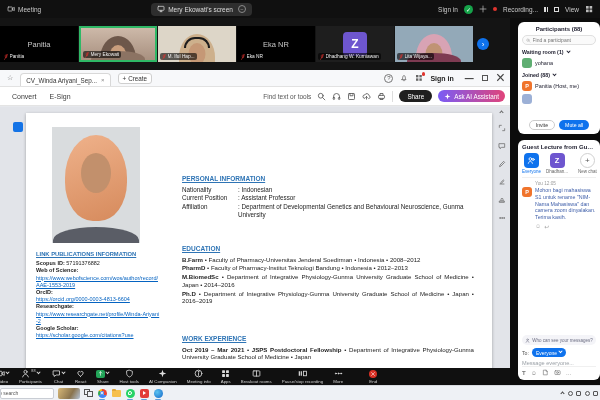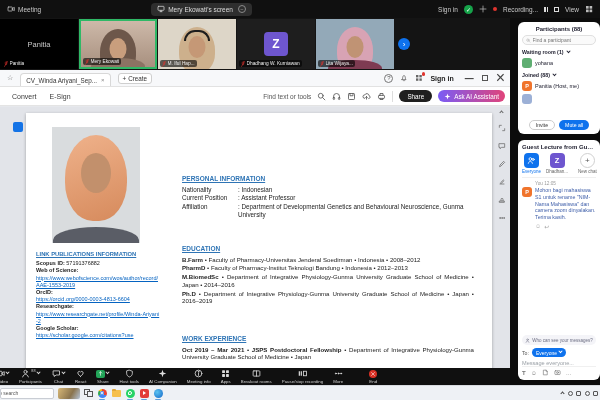--- a/index.html
+++ b/index.html
@@ -17,21 +17,21 @@
   .tb-tab{display:flex;align-items:center;gap:3px;height:13px;margin-left:110px;background:#2e2e2e;border-radius:4px;padding:0 6px;color:#ddd}
   .tb-circle{width:8px;height:8px;border:1px solid #8a8a8a;border-radius:50%;display:flex;align-items:center;justify-content:center;color:#aaa;font-size:5px;margin-left:2px}
   .tb-right{margin-left:auto;margin-right:7px;display:flex;align-items:center;gap:6px}
   .shield{width:9px;height:9px;border-radius:50%;background:#16a34a;color:#fff;font-size:6px;display:flex;align-items:center;justify-content:center}
   .recdot{width:4px;height:4px;border-radius:50%;background:#e0342f}
   .icpause{display:flex;gap:1px}.icpause i{width:1.5px;height:5px;background:#ddd}
   .icstop{width:5px;height:5px;border:1px solid #ddd}
 
   
   .strip{position:absolute;left:0;top:18px;width:600px;height:52px;background:#141414;display:flex;align-items:center;gap:1px}
-  .tile{position:relative;width:78px;height:50px;background:#000;flex:0 0 auto;overflow:hidden}
+  .tile{position:relative;width:78px;height:36px;background:#000;flex:0 0 auto;overflow:hidden}
   .tile.active{border:2px solid #2fb866}
   .tile .cname{position:absolute;inset:0;display:flex;align-items:center;justify-content:center;color:#c7c7c7;font-size:7.5px}
   .chip{position:absolute;left:2px;bottom:2px;max-width:72px;height:7px;background:rgba(0,0,0,.6);border-radius:2px;display:flex;align-items:center;gap:1.5px;padding:0 2px}
   .chip span{color:#efefef;font-size:4.8px;white-space:nowrap;overflow:hidden}
   .micoff{width:4px;height:6px;color:#e0342f;flex:0 0 auto}
   .scene{position:absolute;inset:0}
   .hj{position:absolute;left:50%;transform:translateX(-50%);top:8px;width:36px;height:46px;border-radius:50% 50% 42% 42%}
   .fc{position:absolute;left:50%;transform:translateX(-50%);top:17px;width:17px;height:22px;border-radius:50%}
   .bd{position:absolute;left:50%;transform:translateX(-50%);bottom:-7px;width:54px;height:16px;border-radius:50% 50% 0 0}
   .v-mery{background:linear-gradient(180deg,#cdb9a9,#a8907f)}
@@ -232,20 +232,30 @@
         </div>
       <div class="chip">
         <svg class="i micoff" viewBox="0 0 8 12">
             <rect x="2.5" y="1.5" width="3" height="6" rx="1.5"></rect>
             <path d="M1 11L7 1"></path>
           </svg>
         <span>M. Iful Hap...</span>
       </div>
     </div>
     <div class="tile">
+      <div class="cname">Eka NR</div>
+      <div class="chip">
+        <svg class="i micoff" viewBox="0 0 8 12">
+            <rect x="2.5" y="1.5" width="3" height="6" rx="1.5"></rect>
+            <path d="M1 11L7 1"></path>
+          </svg>
+        <span>Eka NR</span>
+      </div>
+    </div>
+    <div class="tile">
       <div class="avatile">
         <div class="avaZ">Z</div>
       </div>
       <div class="chip">
         <svg class="i micoff" viewBox="0 0 8 12">
             <rect x="2.5" y="1.5" width="3" height="6" rx="1.5"></rect>
             <path d="M1 11L7 1"></path>
           </svg>
         <span>Dhadhang W. Kurniawan</span>
       </div>

